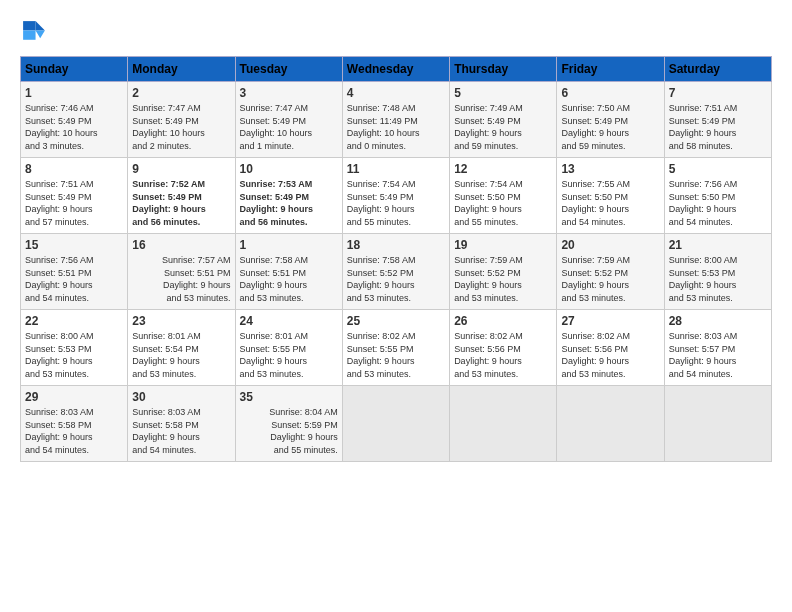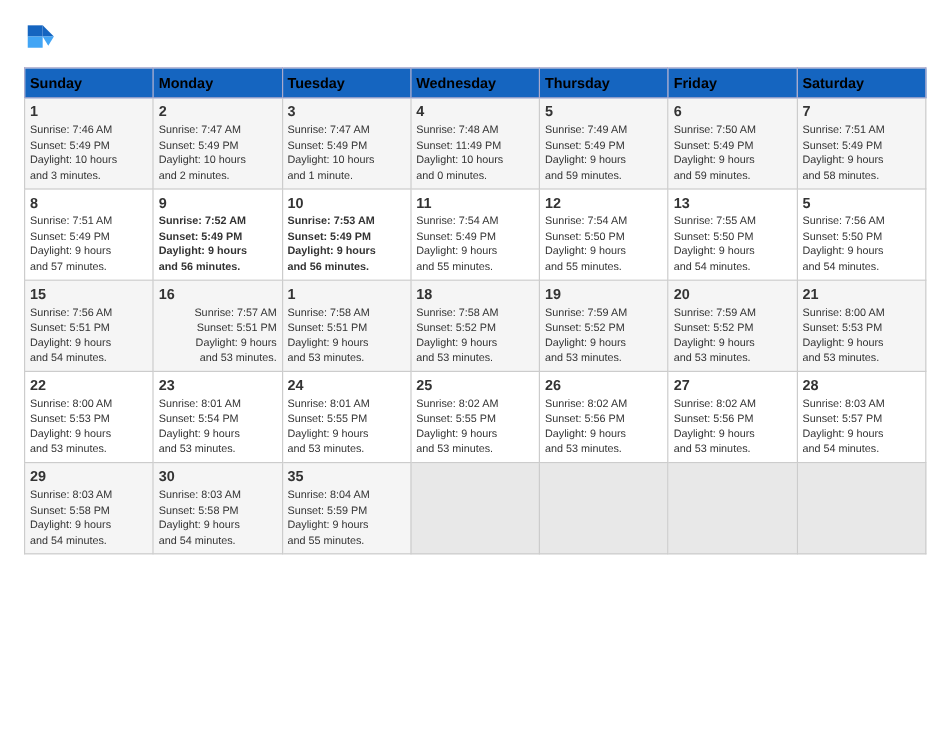--- a/index.html
+++ b/index.html
@@ -344,21 +344,21 @@
           </td>
           <td>
             <span class="day-num">30</span>
             <div class="day-info" style="white-space: pre-line;">Sunrise: 8:03 AM
 Sunset: 5:58 PM
 Daylight: 9 hours
 and 54 minutes.</div>
           </td>
           <td>
             <span class="day-num">35</span>
-            <div class="day-info" style="white-space: pre-line;">Sunrise: 8:04 AM
+            <div class="day-info" style="white-space: pre-line; text-align: right;">Sunrise: 8:04 AM
 Sunset: 5:59 PM
 Daylight: 9 hours
 and 55 minutes.</div>
           </td>
           <td class="empty"></td>
           <td class="empty"></td>
           <td class="empty"></td>
           <td class="empty"></td>
         </tr>
       </tbody>

